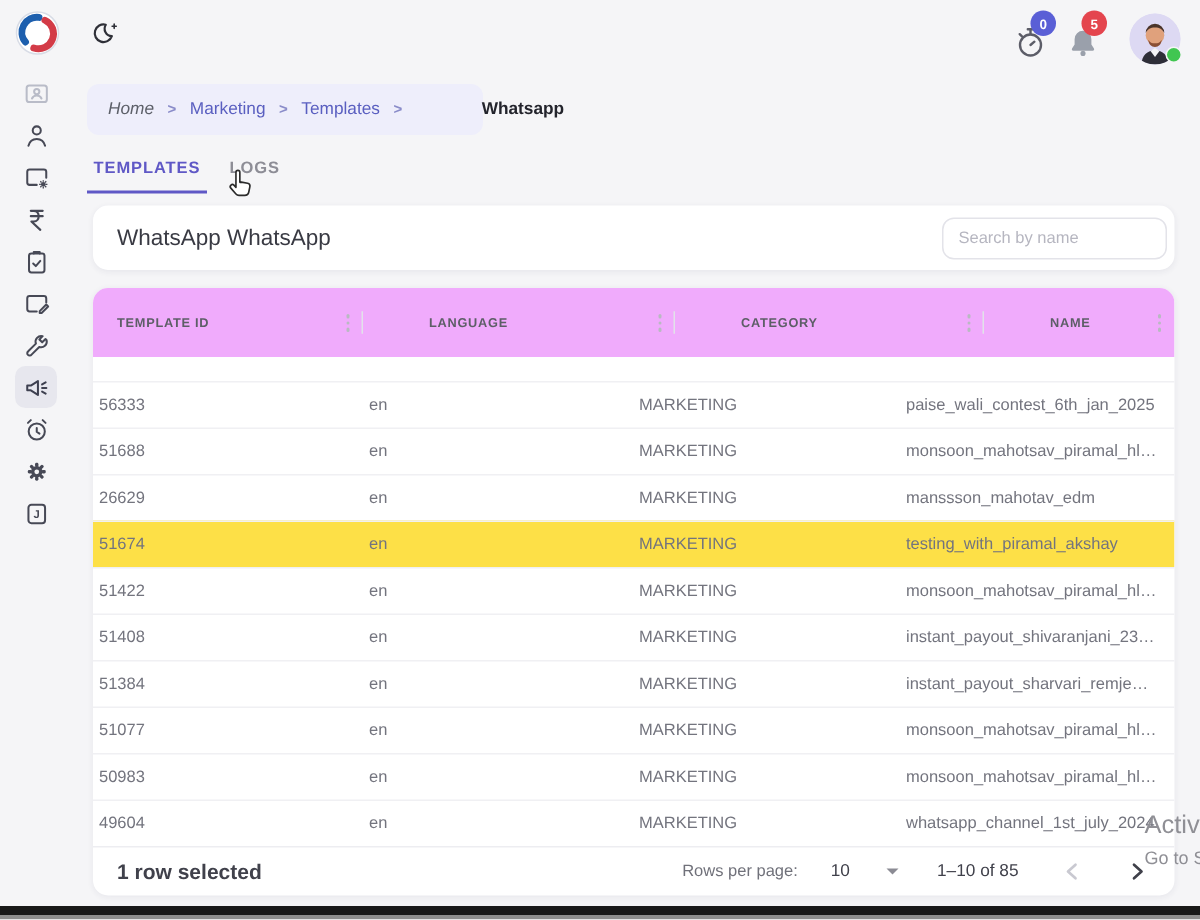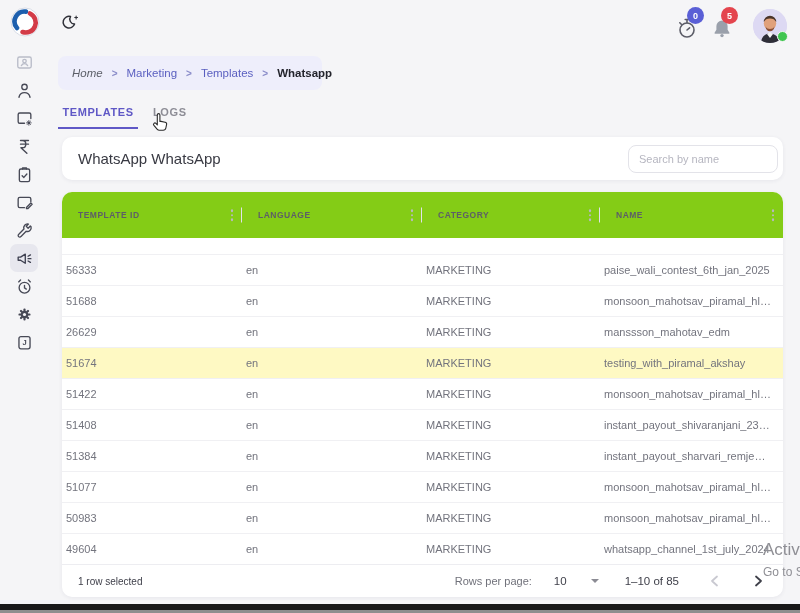--- a/index.html
+++ b/index.html
@@ -30,21 +30,21 @@
   .side-item.active{background:#e7e7ee;}
   .side-item.dim{color:#b9bcc8;}
   .side-item svg{display:block;}
 
   
   .breadcrumb{position:absolute;left:58px;top:56px;width:264px;height:34px;background:#eeeefb;
               border-radius:8px;display:flex;align-items:center;padding:0 14px;box-sizing:border-box;
               gap:9px;font-size:11.5px;}
   .bc-item.muted{color:#5d6069;font-style:italic;}
   .bc-item.link{color:#5a5fc0;cursor:pointer;}
-  .bc-item.current{color:#23242c;font-weight:bold;}
+  .bc-item.current{color:#23242c;font-weight:bold;margin-left:44px;}
   .bc-sep{color:#8a8cc9;font-size:10px;font-weight:bold;}
 
   
   .tabs{position:absolute;left:58px;top:101px;display:flex;}
   .tab{font-size:11px;font-weight:bold;letter-spacing:.6px;padding:5px 0 9px 0;cursor:pointer;}
   .tab.active{color:#5f58c6;width:80px;text-align:center;border-bottom:2.5px solid #5f58c6;}
   .tab.inactive{color:#8d8d96;margin-left:9px;padding-left:6px;padding-right:6px;}
 
   
   .title-card{position:absolute;left:62px;top:137px;width:721px;height:43px;background:#fff;
@@ -53,38 +53,38 @@
   .page-title{font-size:15px;color:#393a43;font-weight:500;}
   .search-input{width:150px;height:28px;box-sizing:border-box;border:1px solid #e3e3e9;border-radius:8px;
                 font-size:11px;color:#40414b;padding:0 10px;outline:none;background:#fff;
                 font-family:"Liberation Sans",sans-serif;}
   .search-input::placeholder{color:#b6b6c0;}
 
   
   .table-card{position:absolute;left:62px;top:192px;width:721px;height:405px;background:#fff;
               border-radius:10px;box-shadow:0 1px 4px rgba(40,40,80,.07);display:flex;flex-direction:column;
               overflow:hidden;}
-  .thead{height:46px;flex:0 0 auto;background:#84cc16;display:grid;grid-template-columns:180px 180px 178px 1fr;
-         align-items:center;}
+  .thead{height:46px;flex:0 0 auto;background:#f0abfc;display:grid;grid-template-columns:180px 180px 178px 1fr;
+         align-items:center;gap:28px;}
   .th{position:relative;height:100%;display:flex;align-items:center;padding-left:16px;box-sizing:border-box;}
   .th-label{font-size:8.5px;font-weight:bold;letter-spacing:.5px;color:#5d5e67;}
   .kebab{position:absolute;right:7px;top:50%;transform:translateY(-50%);display:flex;flex-direction:column;
          gap:2px;cursor:pointer;padding:2px;}
   .kebab i{width:2.5px;height:2.5px;border-radius:50%;background:#b9b9c2;display:block;}
   .th-divider{position:absolute;right:0;top:50%;transform:translateY(-50%);width:1px;height:15px;background:#e2e2e9;}
   .tspacer{height:16px;flex:0 0 auto;}
   .tbody{flex:0 0 auto;}
   .trow{height:31px;box-sizing:border-box;display:grid;grid-template-columns:180px 180px 178px 1fr;
         align-items:center;border-top:1px solid #f0f0f3;font-size:11px;color:#73747e;cursor:pointer;}
-  .trow.selected{background:#fef9c3;}
+  .trow.selected{background:#fde047;}
   .td{padding-left:4px;white-space:nowrap;overflow:hidden;text-overflow:ellipsis;}
   .td-name{padding-right:12px;}
   .tfoot{flex:1 1 auto;border-top:1px solid #ededf1;display:flex;align-items:center;
          justify-content:space-between;padding:0 16px;box-sizing:border-box;}
-  .selection-text{font-size:10px;color:#40414b;}
+  .selection-text{font-size:14px;color:#40414b;font-weight:bold;}
   .tfoot-right{display:flex;align-items:center;}
   .rpp-label{font-size:11px;color:#70717a;}
   .rpp-select{display:flex;align-items:center;gap:24px;margin-left:22px;cursor:pointer;}
   .rpp-value{font-size:11.5px;color:#40414b;}
   .caret-down{width:0;height:0;border-left:4px solid transparent;border-right:4px solid transparent;
               border-top:4.5px solid #8b8b94;}
   .range-text{font-size:11.5px;color:#40414b;margin-left:26px;}
   .pg-btn{margin-left:26px;width:18px;height:18px;display:flex;align-items:center;justify-content:center;cursor:pointer;}
 
   

